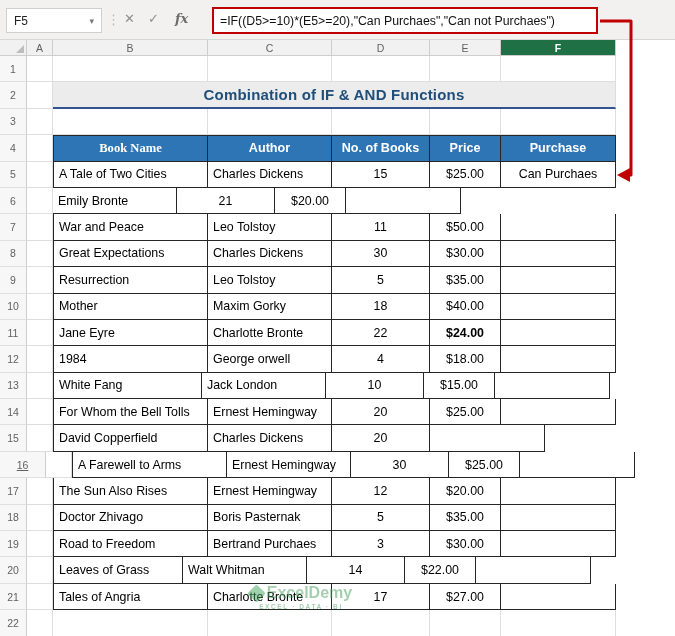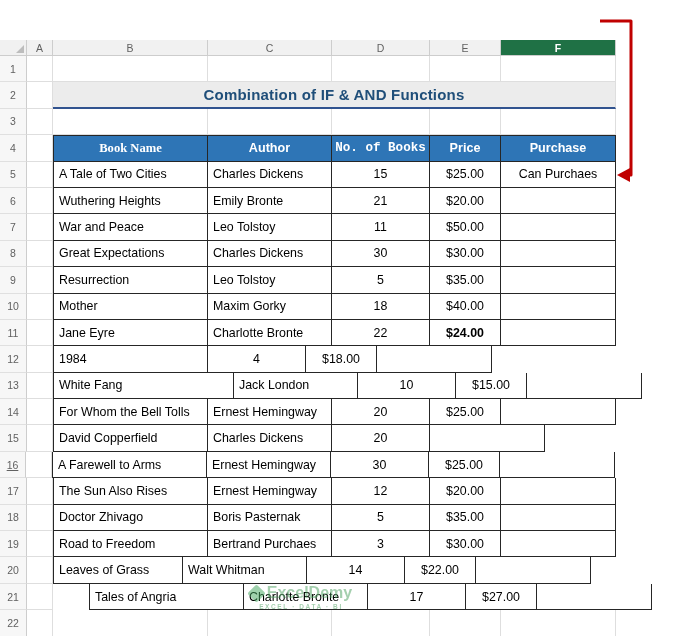--- a/index.html
+++ b/index.html
@@ -89,20 +89,31 @@
   .wm-row { display: flex; align-items: center; justify-content: center; gap: 4px; }
   .wm-logo { width: 13px; height: 13px; background: #3fa45b; transform: rotate(45deg); border-radius: 2px; }
   .wm-name { color: #4ba05f; font-size: 16px; font-weight: bold; }
   .wm-tag { color: #4ba05f; font-size: 6.5px; letter-spacing: 1.6px; margin-top: 1px; font-weight: bold; }
 </style>
 </head>
 <body>
 
 <div class="app">
 
+  <div class="topbar">
+    <div class="namebox">
+      <span>F5</span>
+      <span class="chev">▾</span>
+    </div>
+    <span class="dots">⋮</span>
+    <span class="fxi icon-x">✕</span>
+    <span class="fxi icon-check">✓</span>
+    <span class="fxi icon-fx">fx</span>
+    <div class="fbox">=IF((D5&gt;=10)*(E5&gt;=20),"Can Purchaes","Can not Purchaes")</div>
+  </div>
 
   <div class="sheet">
     <div class="hdr-row" id="colhdr">
         <div class="corner" style="width: 27px;">
           <div class="corner-tri"></div>
         </div>
         <div class="colhdr" style="width: 26px;">A</div>
         <div class="colhdr" style="width: 155px;">B</div>
         <div class="colhdr" style="width: 124px;">C</div>
         <div class="colhdr" style="width: 98px;">D</div>
@@ -131,37 +142,36 @@
           <div class="cell" style="width: 124px;"></div>
           <div class="cell" style="width: 98px;"></div>
           <div class="cell" style="width: 71px;"></div>
           <div class="cell" style="width: 115px;"></div>
         </div>
         <div class="row">
           <div class="rowhdr" style="width: 27px;">4</div>
           <div class="cell" style="width: 26px;"></div>
           <div class="cell tb th tl" style="width: 155px; font-family: Liberation Serif, serif;">Book Name</div>
           <div class="cell tb th" style="width: 124px;">Author</div>
-          <div class="cell tb th" style="width: 98px; font-family: Liberation Mono, monospace;">No. of Books</div>
+          <div class="cell tb th" style="width: 98px;">No. of Books</div>
           <div class="cell tb th" style="width: 71px;">Price</div>
           <div class="cell tb th" style="width: 115px;">Purchase</div>
         </div>
         <div class="row">
           <div class="rowhdr" style="width: 27px;">5</div>
           <div class="cell" style="width: 26px;"></div>
           <div class="cell tb tl" style="width: 155px;">A Tale of Two Cities</div>
           <div class="cell tb" style="width: 124px;">Charles Dickens</div>
           <div class="cell tb center" style="width: 98px;">15</div>
           <div class="cell tb center" style="width: 71px;">$25.00</div>
           <div class="cell tb center selred" style="width: 115px;">Can Purchaes</div>
         </div>
         <div class="row">
           <div class="rowhdr" style="width: 27px;">6</div>
           <div class="cell" style="width: 26px;"></div>
-          <div class="cell tb tl" style="width: 155px;">Wuthering Heights</div>
           <div class="cell tb" style="width: 124px;">Emily Bronte</div>
           <div class="cell tb center" style="width: 98px;">21</div>
           <div class="cell tb center" style="width: 71px;">$20.00</div>
           <div class="cell tb center" style="width: 115px;"></div>
         </div>
         <div class="row">
           <div class="rowhdr" style="width: 27px;">7</div>
           <div class="cell" style="width: 26px;"></div>
           <div class="cell tb tl" style="width: 155px;">War and Peace</div>
           <div class="cell tb" style="width: 124px;">Leo Tolstoy</div>
@@ -202,28 +212,29 @@
           <div class="cell tb tl" style="width: 155px;">Jane Eyre</div>
           <div class="cell tb" style="width: 124px;">Charlotte Bronte</div>
           <div class="cell tb center" style="width: 98px;">22</div>
           <div class="cell tb center" style="width: 71px; font-weight: bold;">$24.00</div>
           <div class="cell tb center" style="width: 115px;"></div>
         </div>
         <div class="row">
           <div class="rowhdr" style="width: 27px;">12</div>
           <div class="cell" style="width: 26px;"></div>
           <div class="cell tb tl" style="width: 155px;">1984</div>
+          <div class="cell tb" style="width: 124px;">George orwell</div>
           <div class="cell tb center" style="width: 98px;">4</div>
           <div class="cell tb center" style="width: 71px;">$18.00</div>
           <div class="cell tb center" style="width: 115px;"></div>
         </div>
         <div class="row">
           <div class="rowhdr" style="width: 27px;">13</div>
           <div class="cell" style="width: 26px;"></div>
-          <div class="cell tb tl" style="width: 181px;">White Fang</div>
+          <div class="cell tb tl" style="width: 149px;">White Fang</div>
           <div class="cell tb" style="width: 124px;">Jack London</div>
           <div class="cell tb center" style="width: 98px;">10</div>
           <div class="cell tb center" style="width: 71px;">$15.00</div>
           <div class="cell tb center" style="width: 115px;"></div>
         </div>
         <div class="row">
           <div class="rowhdr" style="width: 27px;">14</div>
           <div class="cell" style="width: 26px;"></div>
           <div class="cell tb tl" style="width: 155px;">For Whom the Bell Tolls</div>
           <div class="cell tb" style="width: 124px;">Ernest Hemingway</div>
@@ -233,21 +244,21 @@
         </div>
         <div class="row">
           <div class="rowhdr" style="width: 27px;">15</div>
           <div class="cell" style="width: 26px;"></div>
           <div class="cell tb tl" style="width: 155px;">David Copperfield</div>
           <div class="cell tb" style="width: 124px;">Charles Dickens</div>
           <div class="cell tb center" style="width: 98px;">20</div>
           <div class="cell tb center" style="width: 115px;"></div>
         </div>
         <div class="row">
-          <div class="rowhdr" style="width: 26px; text-decoration: underline;">16</div>
+          <div class="rowhdr" style="width: 46px; text-decoration: underline;">16</div>
           <div class="cell" style="width: 26px;"></div>
           <div class="cell tb tl" style="width: 155px;">A Farewell to Arms</div>
           <div class="cell tb" style="width: 124px;">Ernest Hemingway</div>
           <div class="cell tb center" style="width: 98px;">30</div>
           <div class="cell tb center" style="width: 71px;">$25.00</div>
           <div class="cell tb center" style="width: 115px;"></div>
         </div>
         <div class="row">
           <div class="rowhdr" style="width: 27px;">17</div>
           <div class="cell" style="width: 26px;"></div>
@@ -280,21 +291,21 @@
           <div class="cell" style="width: 26px;"></div>
           <div class="cell tb tl" style="width: 130px;">Leaves of Grass</div>
           <div class="cell tb" style="width: 124px;">Walt Whitman</div>
           <div class="cell tb center" style="width: 98px;">14</div>
           <div class="cell tb center" style="width: 71px;">$22.00</div>
           <div class="cell tb center" style="width: 115px;"></div>
         </div>
         <div class="row">
           <div class="rowhdr" style="width: 27px;">21</div>
           <div class="cell" style="width: 26px;"></div>
-          <div class="cell tb tl" style="width: 155px; margin-left: 36px;">Tales of Angria</div>
+          <div class="cell tb tl" style="width: 155px;">Tales of Angria</div>
           <div class="cell tb" style="width: 124px;">Charlotte Bronte</div>
           <div class="cell tb center" style="width: 98px;">17</div>
           <div class="cell tb center" style="width: 71px;">$27.00</div>
           <div class="cell tb center" style="width: 115px;"></div>
         </div>
         <div class="row">
           <div class="rowhdr" style="width: 27px;">22</div>
           <div class="cell" style="width: 26px;"></div>
           <div class="cell" style="width: 155px;"></div>
           <div class="cell" style="width: 124px;"></div>

